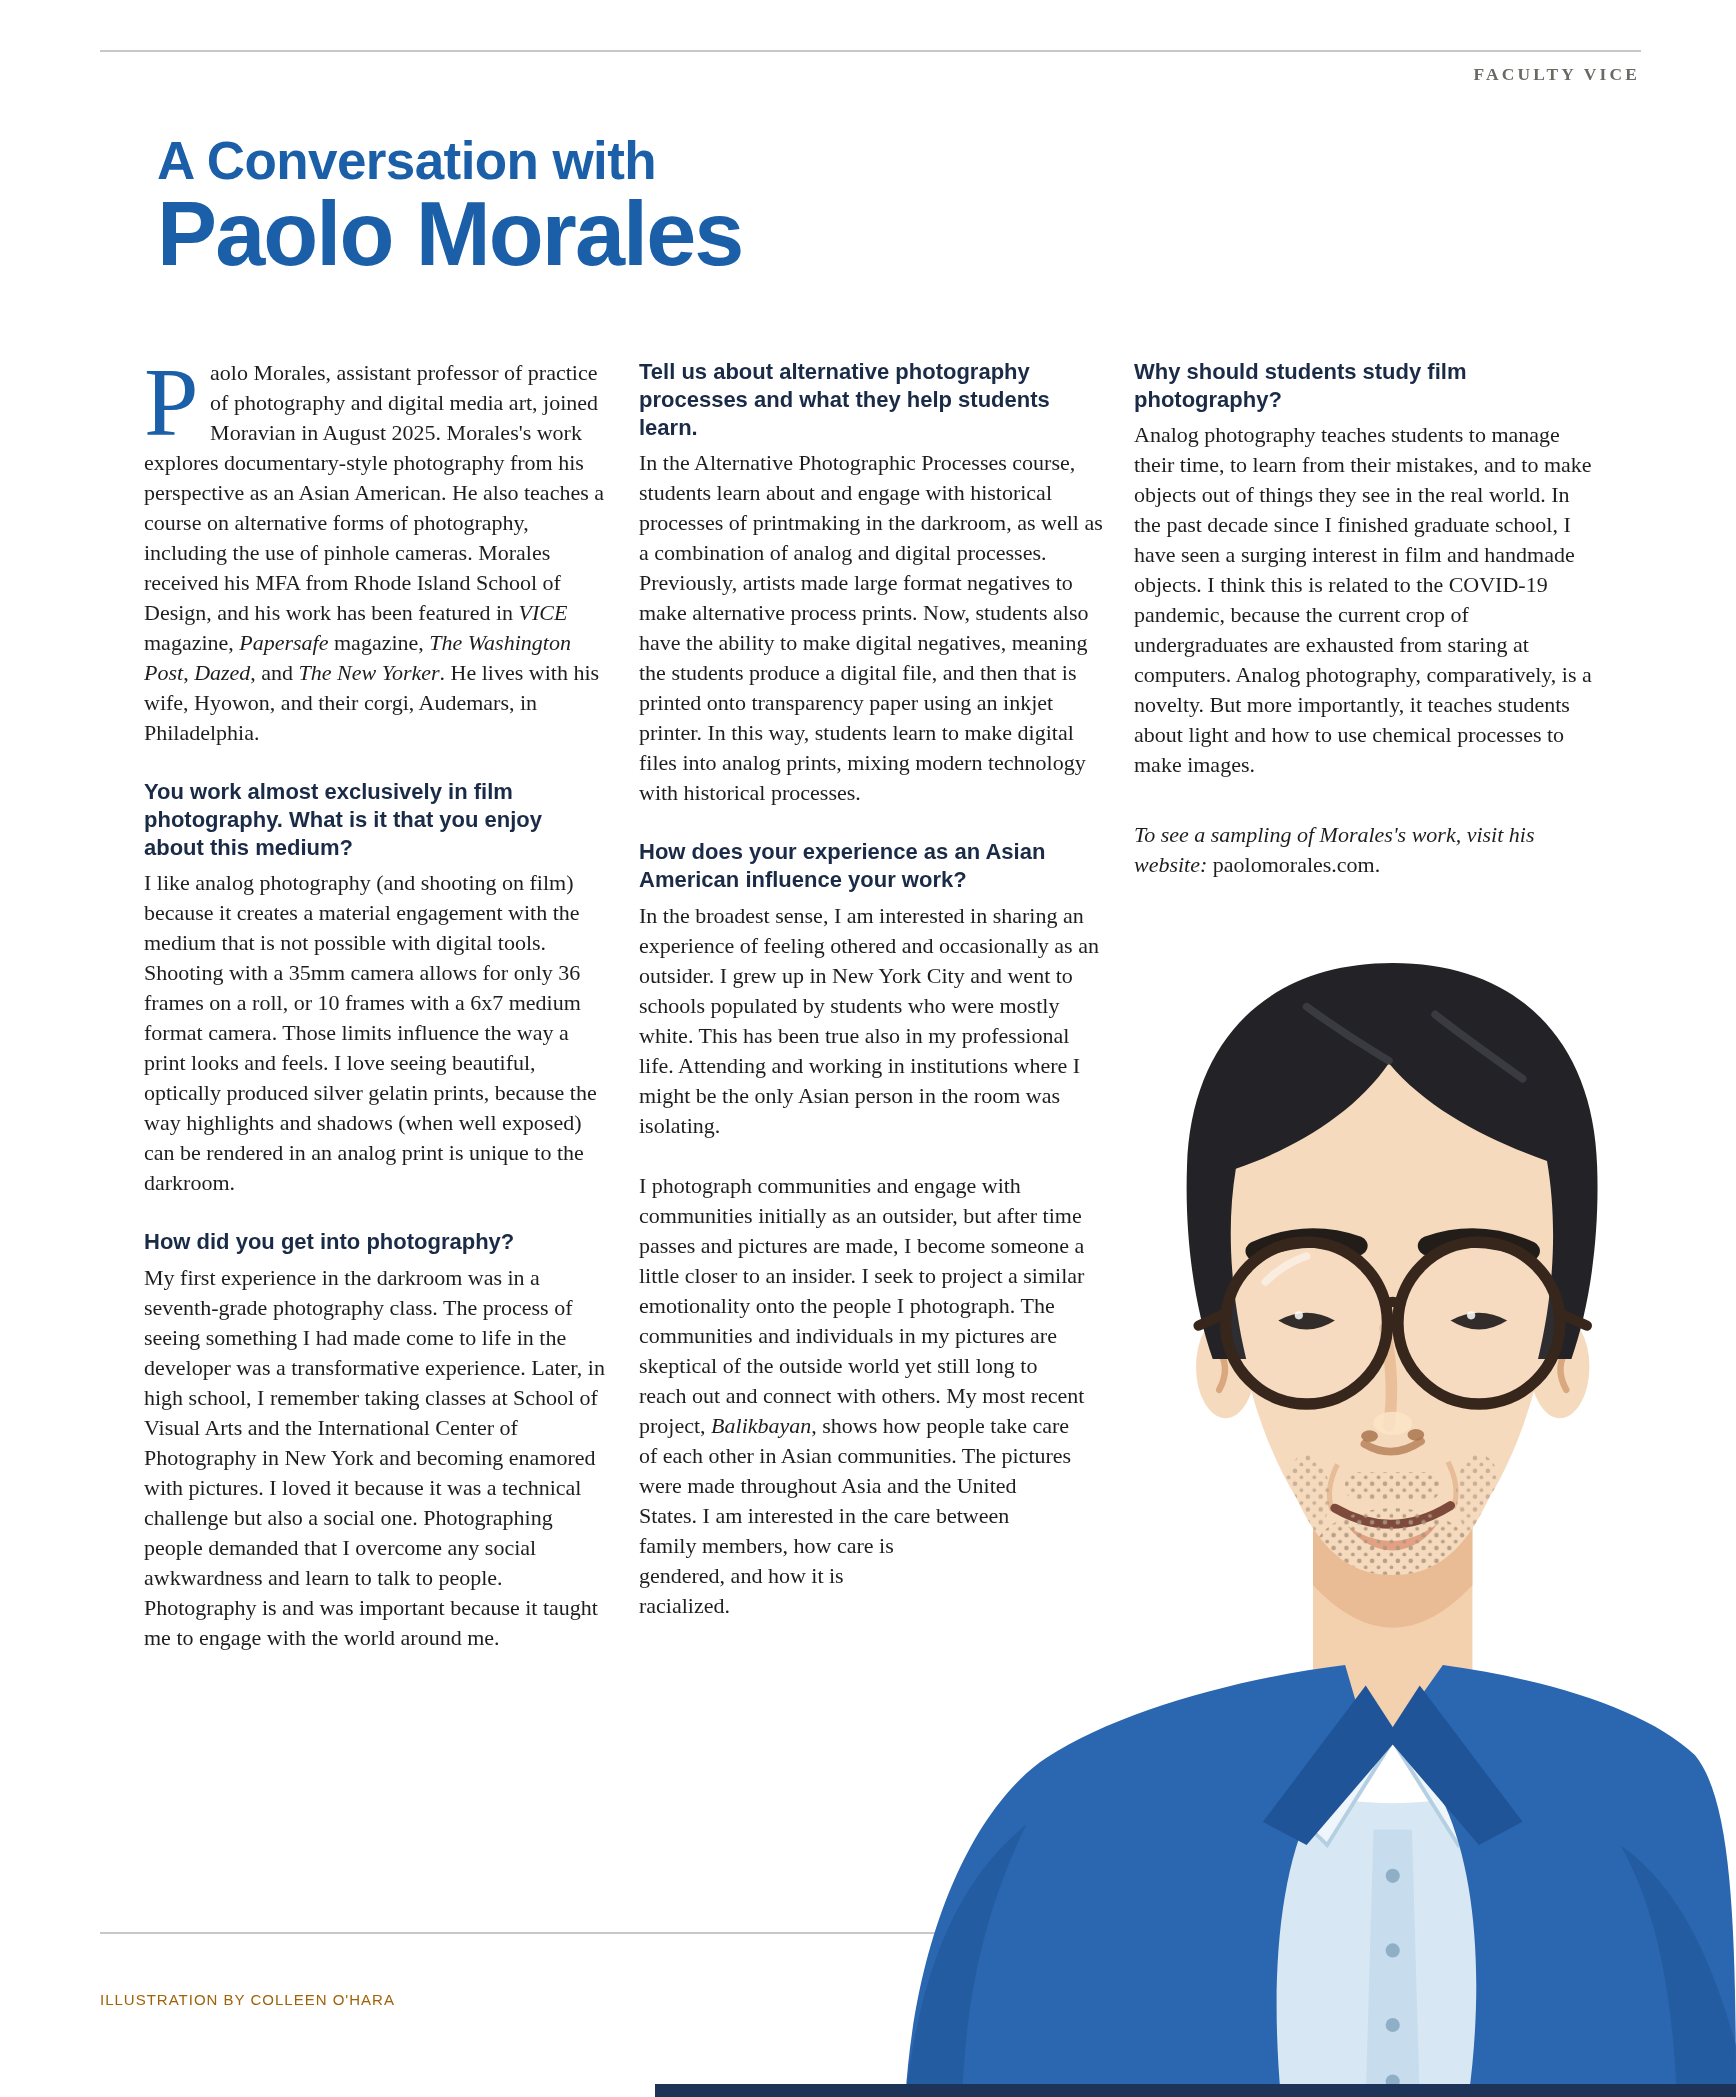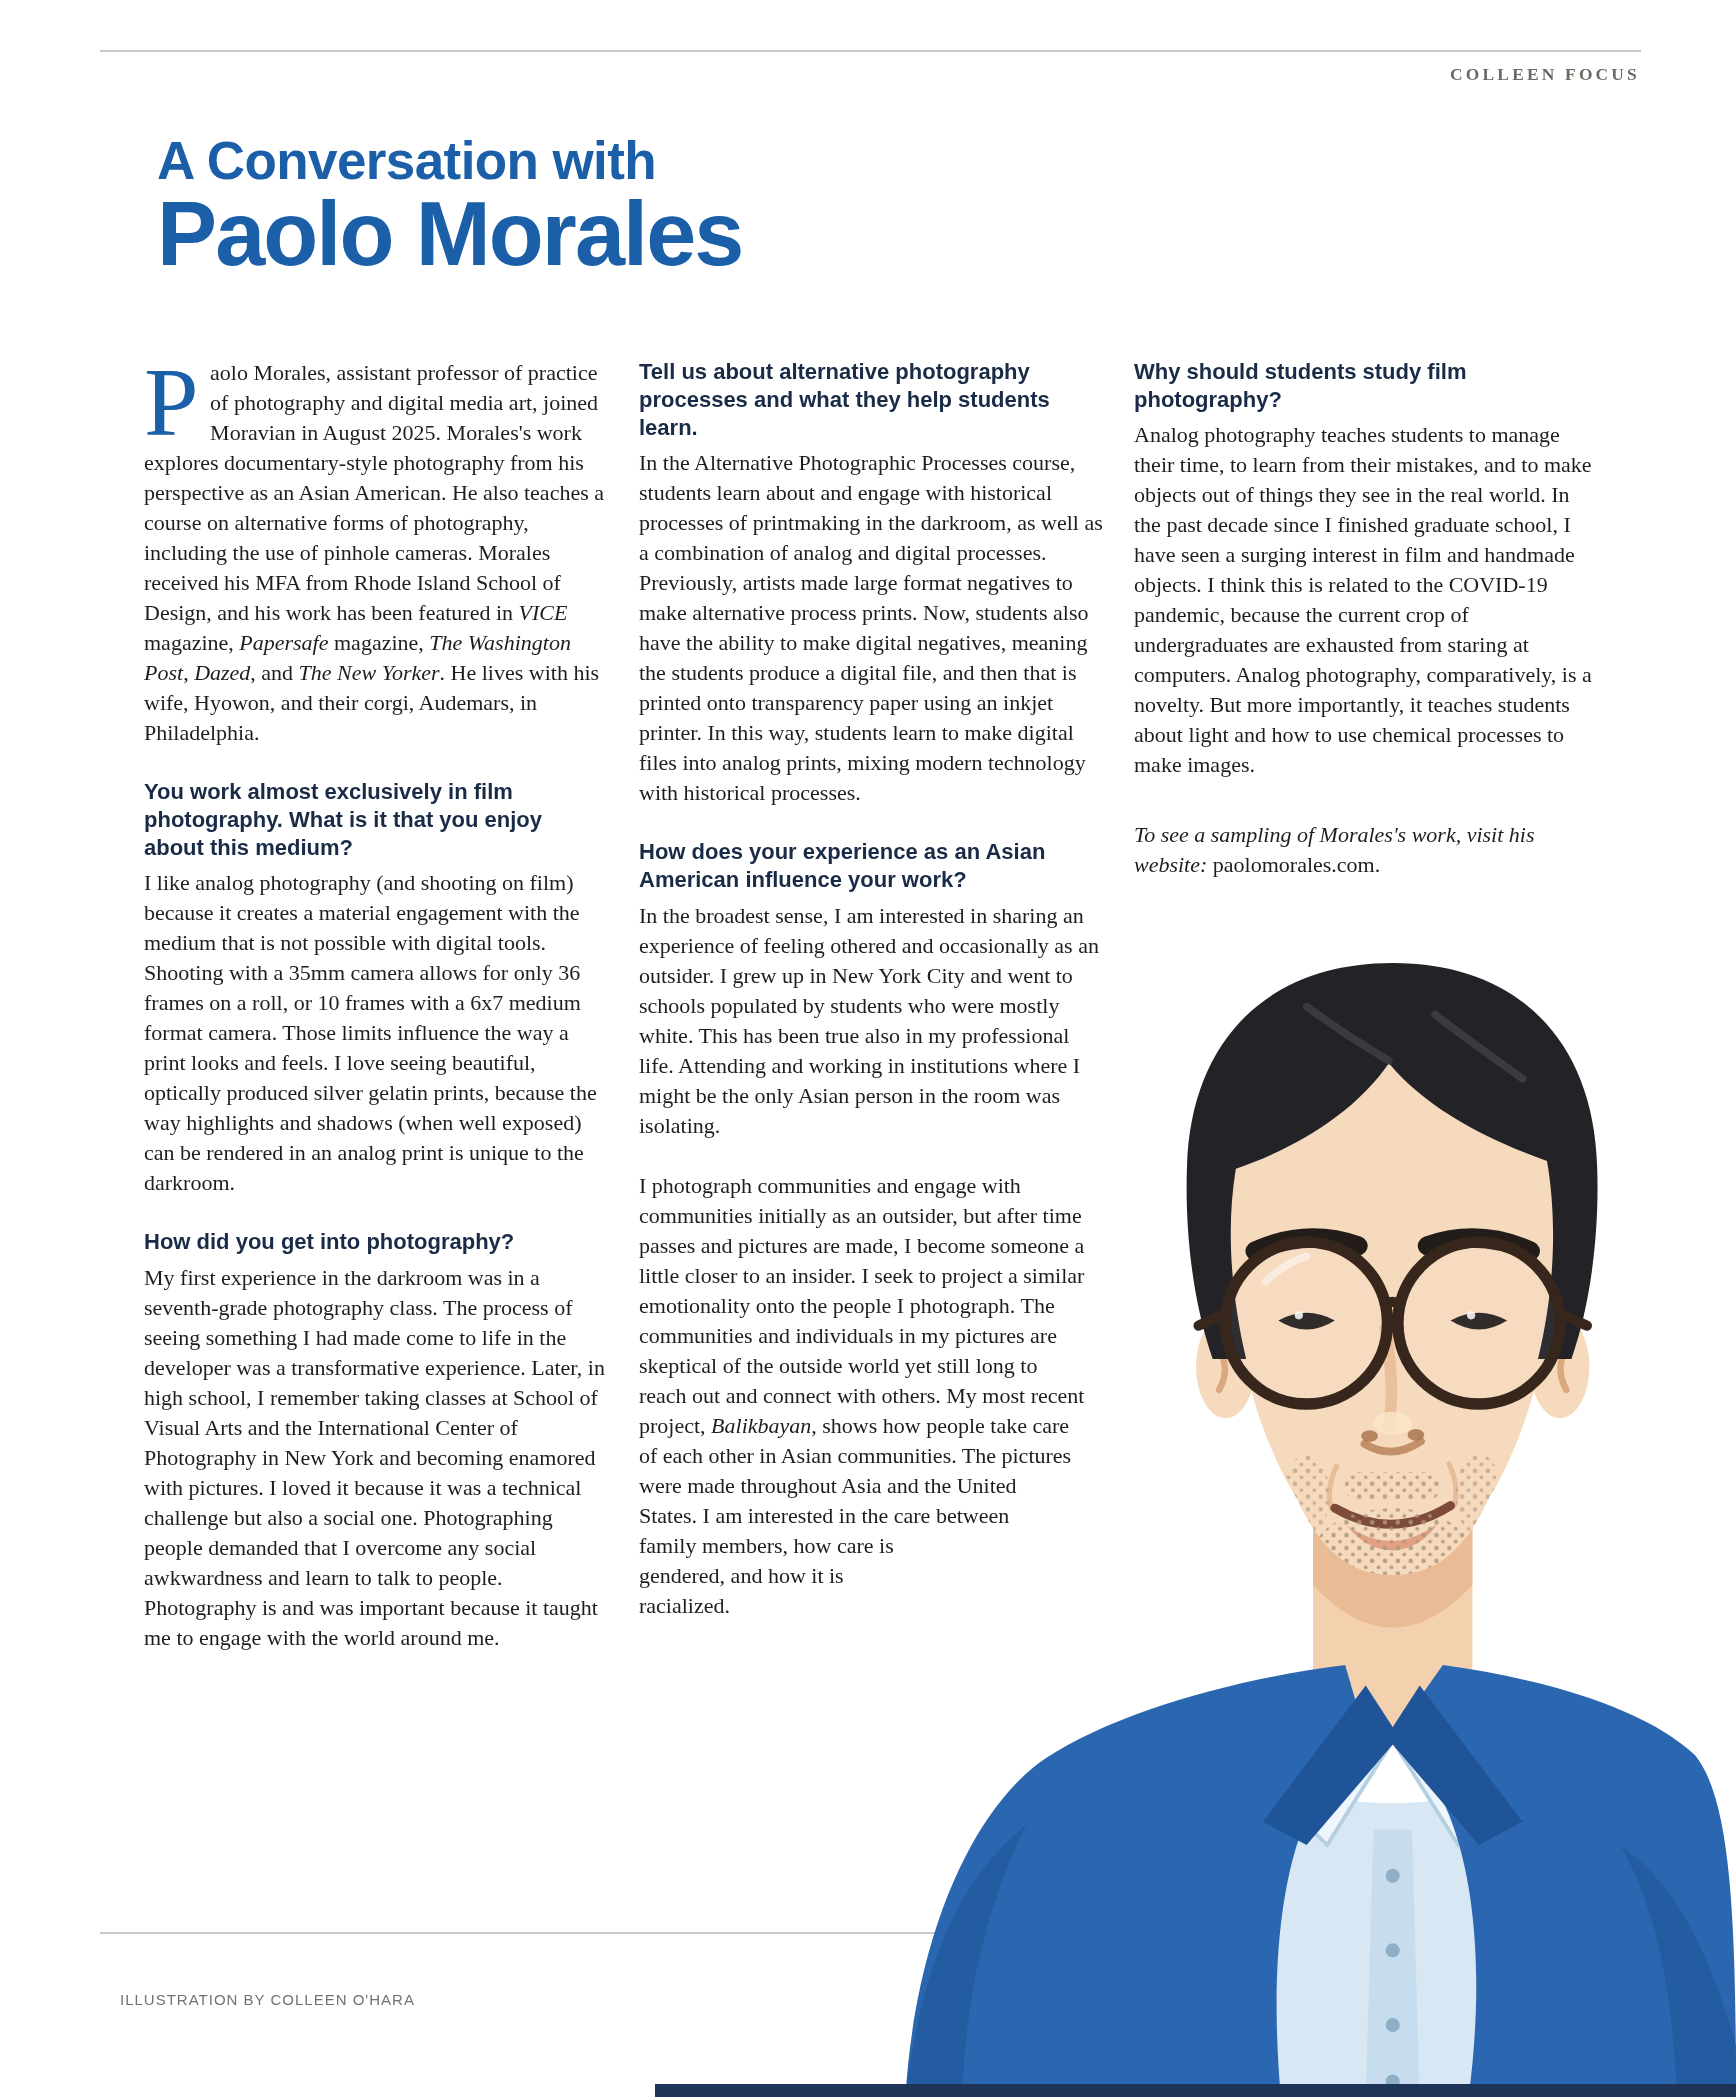--- a/index.html
+++ b/index.html
@@ -70,31 +70,31 @@
   .portrait svg { width: 100%; height: 100%; display: block; }
 
   .bottom-band {
     position: absolute; left: 655px; right: 0; bottom: 0; height: 13px;
     background: #1d3357; z-index: 4;
   }
 
   .footer-credit {
     position: absolute; left: 100px; top: 1991px;
     font-family: "Liberation Sans", sans-serif;
-    font-size: 15px; letter-spacing: 1px; color: #737373; z-index: 2; margin-left: 20px;
+    font-size: 15px; letter-spacing: 1px; color: #a16207; z-index: 2;
   }
 </style>
 </head>
 <body>
 
 <div class="page">
 
   <div class="rule rule-top"></div>
 
-  <div class="kicker">COLLEEN FOCUS</div>
+  <div class="kicker">FACULTY VICE</div>
 
   <header class="title">
     <div class="line1">A Conversation with</div>
     <div class="line2">Paolo Morales</div>
   </header>
 
   <div class="columns">
     <div class="column">
         <p class="body-para"><span class="dropcap">P</span><span>aolo Morales, assistant professor of practice of photography and digital media art, joined Moravian in August 2025. Morales's work explores documentary-style photography from his perspective as an Asian American. He also teaches a course on alternative forms of photography, including the use of pinhole cameras. Morales received his MFA from Rhode Island School of Design, and his work has been featured in </span><em>VICE</em><span> magazine, </span><em>Papersafe</em><span> magazine, </span><em>The Washington Post</em><span>, </span><em>Dazed</em><span>, and </span><em>The New Yorker</em><span>. He lives with his wife, Hyowon, and their corgi, Audemars, in Philadelphia.</span></p>
         <h3 class="q-heading">You work almost exclusively in film photography. What is it that you enjoy about this medium?</h3>

